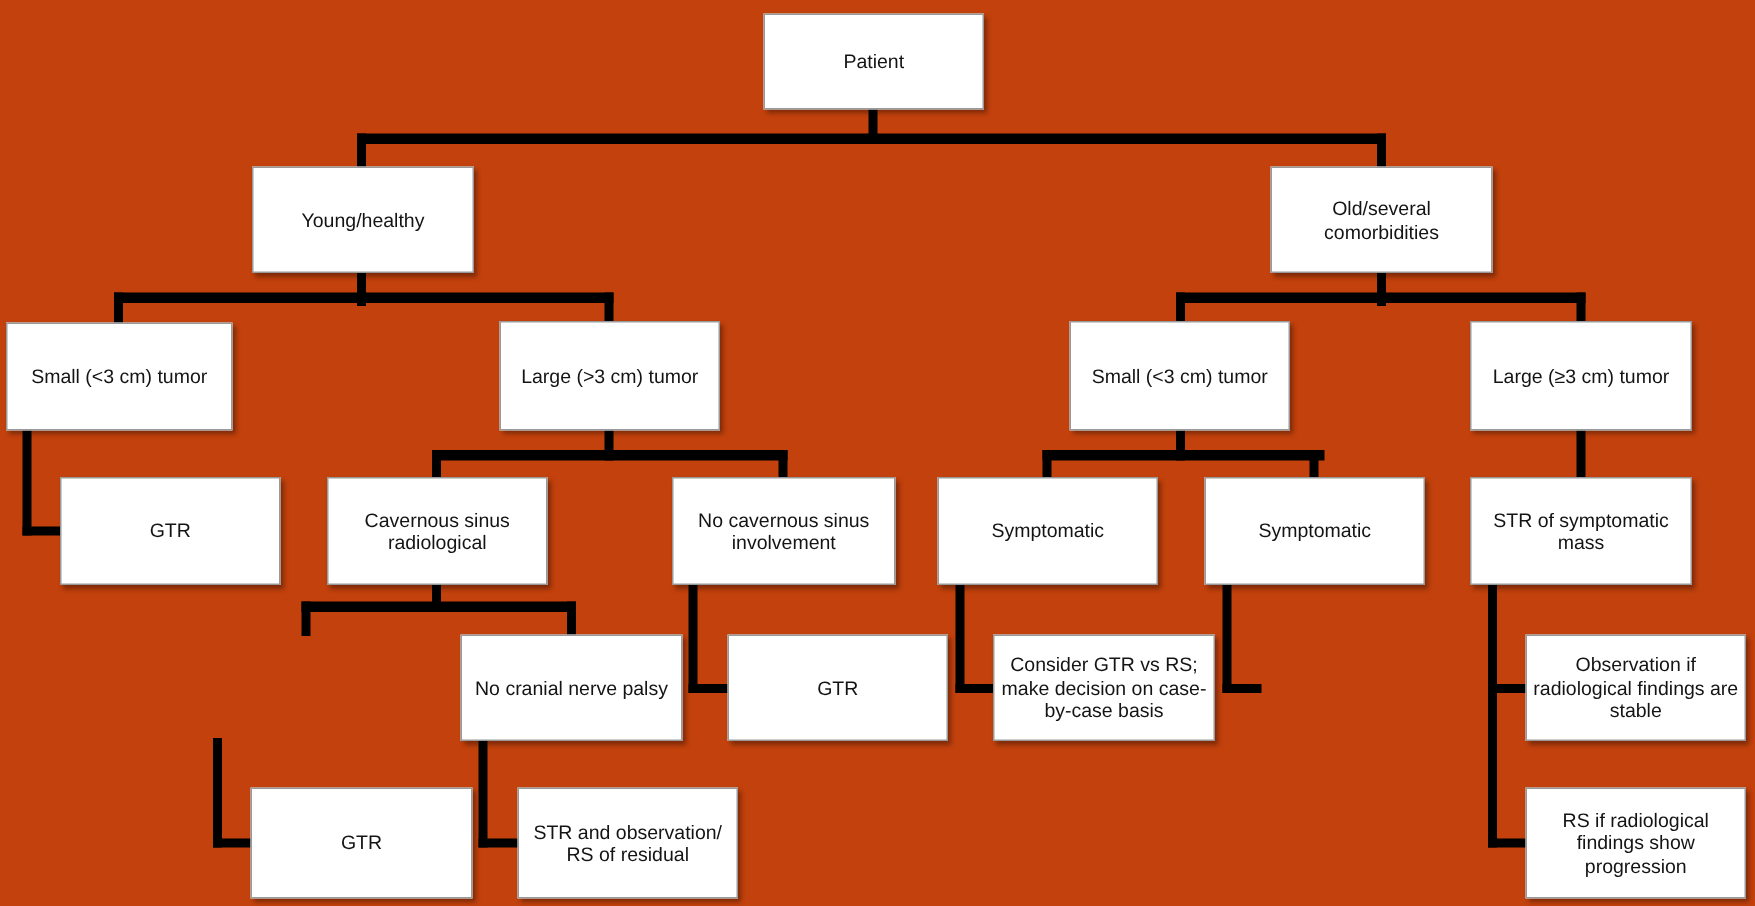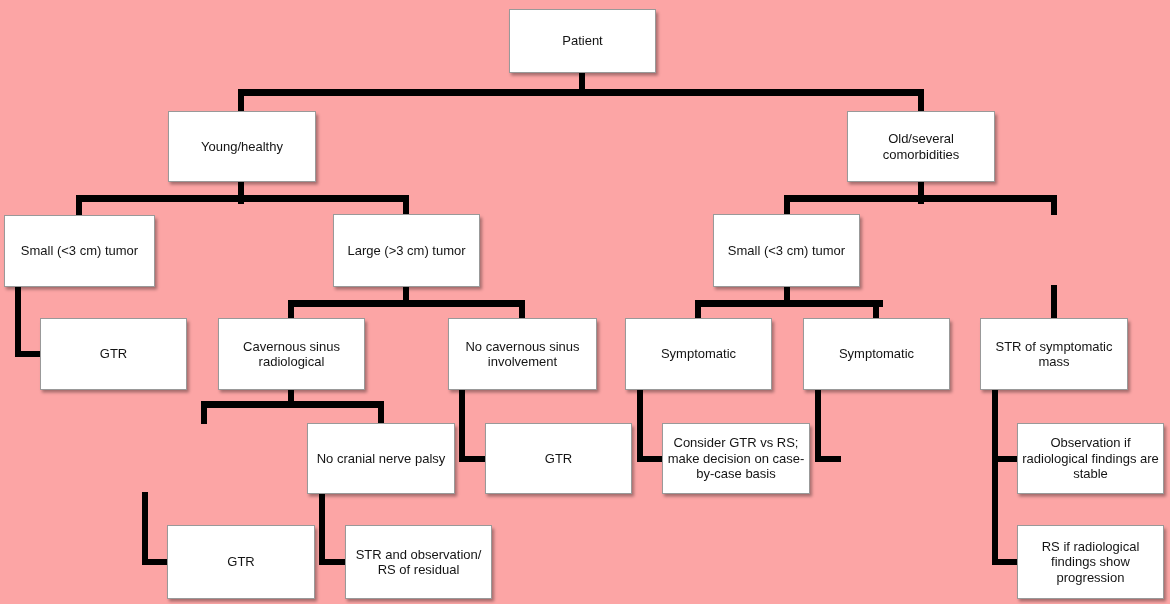--- a/index.html
+++ b/index.html
@@ -1,19 +1,19 @@
 <!DOCTYPE html>
 <html><head>
 <meta charset="utf-8">
 <style>
   html,body{margin:0;padding:0;background:#ffffff;}
   .canvas{
     position:relative;
     width:1170px;height:604px;
-    background:#fca5a5;
+    background:#c2410c;
     font-family:"Liberation Sans", sans-serif;
     overflow:hidden;
   }
   .node{
     position:absolute;
     background:#ffffff;
     border:1.5px solid #999999;
     box-shadow:2px 2.5px 3px rgba(0,0,0,0.35);
     box-sizing:border-box;
     display:flex;align-items:center;justify-content:center;
@@ -100,20 +100,23 @@
 
   <div class="node" style="left:4px;top:215px;width:151px;height:72px">
       <span>Small (&lt;3 cm) tumor</span>
     </div>
   <div class="node" style="left:333px;top:214px;width:147px;height:73px">
       <span>Large (&gt;3 cm) tumor</span>
     </div>
   <div class="node" style="left:713px;top:214px;width:147px;height:73px">
       <span>Small (&lt;3 cm) tumor</span>
     </div>
+  <div class="node" style="left:980px;top:214px;width:148px;height:73px">
+      <span>Large (≥3 cm) tumor</span>
+    </div>
 
   <div class="node" style="left:40px;top:318px;width:147px;height:72px">
       <span>GTR</span>
     </div>
   <div class="node" style="left:218px;top:318px;width:147px;height:72px">
       <span>Cavernous sinus radiological</span>
     </div>
   <div class="node" style="left:448px;top:318px;width:149px;height:72px">
       <span>No cavernous sinus involvement</span>
     </div>

